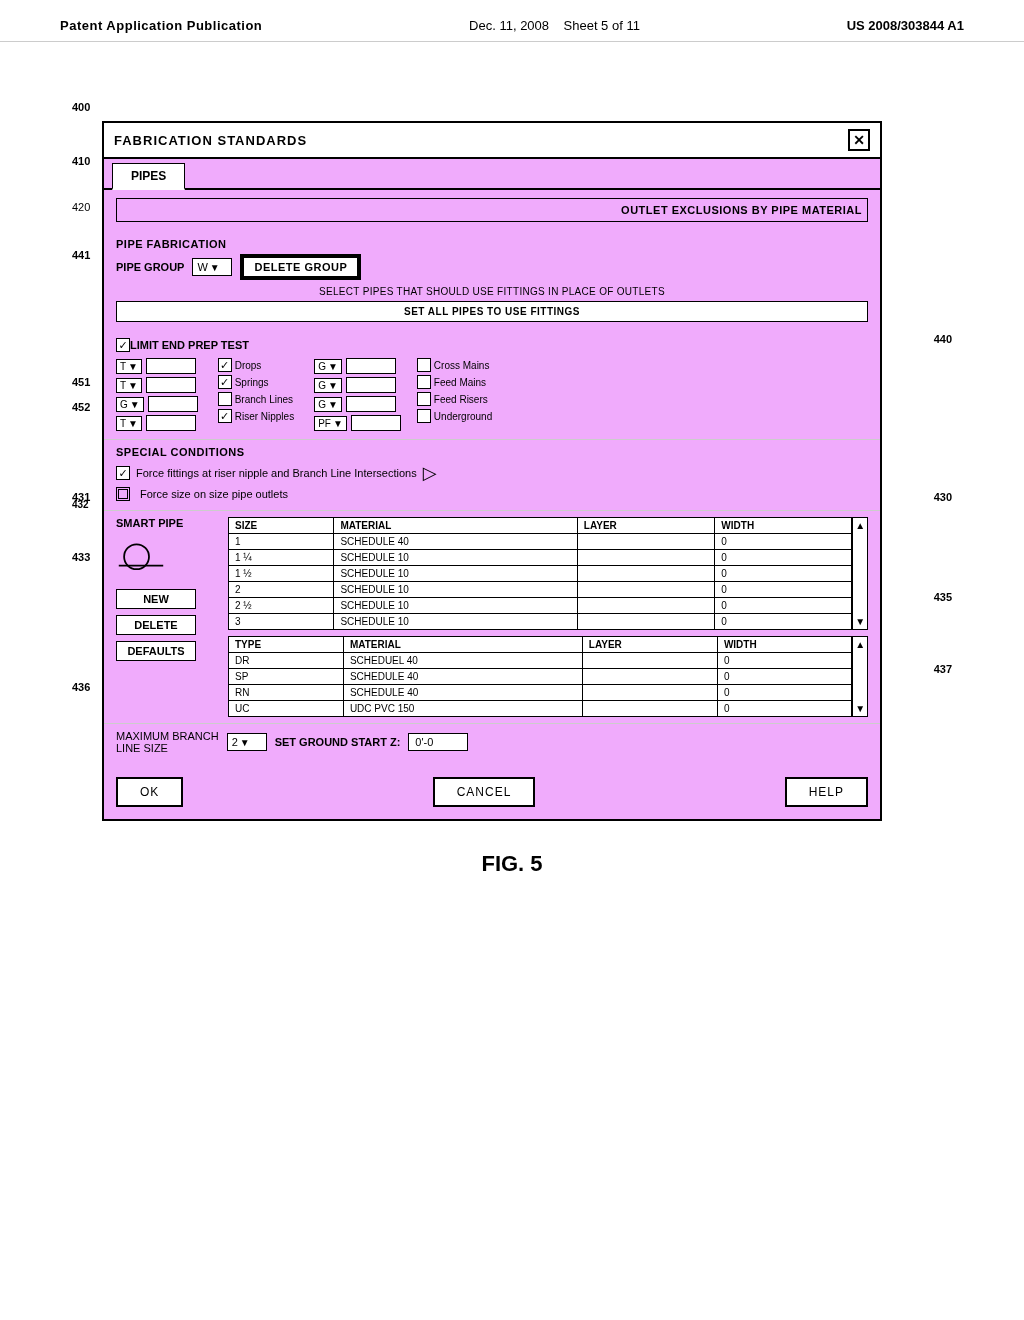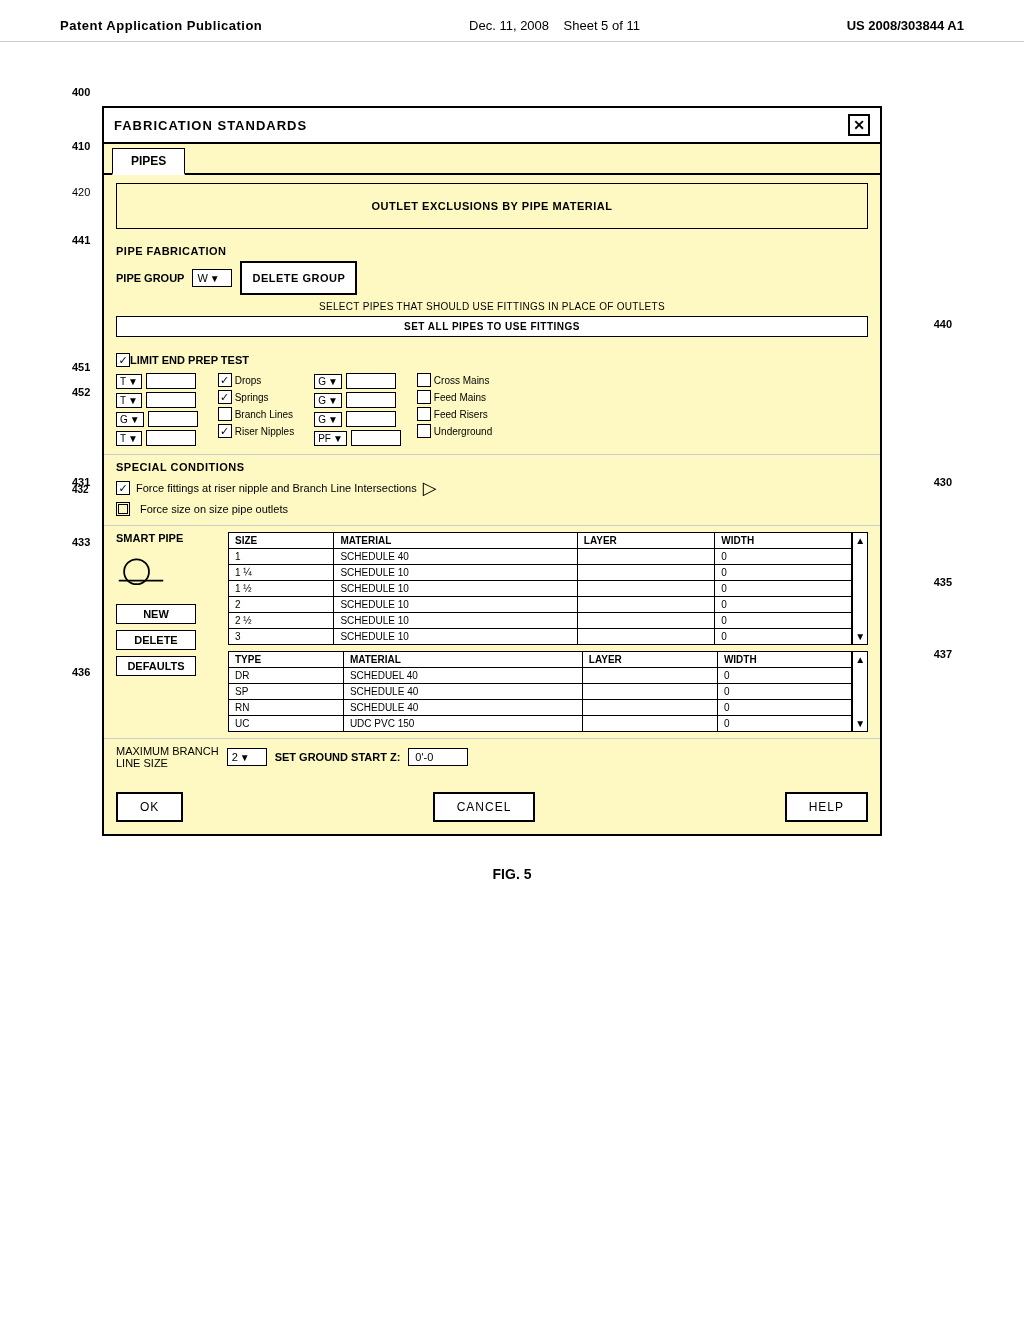--- a/index.html
+++ b/index.html
@@ -46,21 +46,21 @@
       padding: 40px 60px 20px 60px;
       display: flex;
       flex-direction: column;
       align-items: center;
     }
 
     
     .dialog {
       border: 2px solid #000;
       width: 780px;
-      background: #fef9c3;
+      background: #f0abfc;
       position: relative;
       margin-top: 20px;
     }
 
     .dialog-titlebar {
       background: #fff;
       border-bottom: 2px solid #000;
       display: flex;
       justify-content: space-between;
       align-items: center;
@@ -103,22 +103,22 @@
     }
     .tab.active {
       background: #fff;
       border-bottom: 2px solid #fff;
       margin-bottom: -2px;
     }
 
     
     .outlet-banner {
       border: 1px solid #000;
-      text-align: center;
-      padding: 16px;
+      text-align: right;
+      padding: 5px;
       font-size: 11px;
       font-weight: bold;
       letter-spacing: 0.5px;
       margin: 4px 0;
     }
 
     
     .pipe-fab-section {
       padding: 8px 12px;
     }
@@ -147,22 +147,22 @@
       align-items: center;
       gap: 2px;
       min-width: 40px;
       background: #fff;
       cursor: pointer;
     }
     .dropdown-arrow {
       font-size: 10px;
     }
     .delete-group-btn {
-      border: 2px solid #000000;
-      padding: 9px 10px;
+      border: 4px solid #000000;
+      padding: 3px 10px;
       font-size: 11px;
       font-weight: bold;
       background: #fff;
       cursor: pointer;
       letter-spacing: 0.5px;
     }
 
     .select-pipes-text {
       font-size: 10px;
       font-weight: normal;
@@ -404,21 +404,21 @@
       font-size: 12px;
       font-weight: normal;
       background: #fff;
       cursor: pointer;
       letter-spacing: 1px;
     }
 
     
     .fig-caption {
       text-align: left;
-      font-size: 14px;
+      font-size: 22px;
       font-weight: bold;
       margin-top: 30px;
     }
   </style>
 </head>
 <body>
 
 <div class="page">
 
   <div class="header">
@@ -426,21 +426,21 @@
     <div class="header-center">
       <span>Dec. 11, 2008</span>
       &nbsp;&nbsp;
       <span>Sheet 5 of 11</span>
     </div>
     <div class="header-right">US 2008/303844 A1</div>
   </div>
 
   <div class="main-content">
 
-    <div style="position: relative; width: 820px; margin-top: 4px;">
+    <div style="position: relative; width: 820px; margin-top: 19px;">
 
       <div style="position: absolute; left: -30px; top: 0px; font-size: 11px; font-weight: bold;">400</div>
       <div style="position: absolute; left: -30px; top: 54px; font-size: 11px; font-weight: bold;">410</div>
       <div style="position: absolute; left: -30px; top: 100px; font-size: 11px; font-weight: normal;">420</div>
       <div style="position: absolute; left: -30px; top: 148px; font-size: 11px; font-weight: bold;">441</div>
       <div style="position: absolute; right: -30px; top: 232px; font-size: 11px; font-weight: bold;">440</div>
       <div style="position: absolute; left: -30px; top: 275px; font-size: 11px; font-weight: bold;">451</div>
       <div style="position: absolute; left: -30px; top: 300px; font-size: 11px; font-weight: bold;">452</div>
       <div style="position: absolute; left: -30px; top: 390px; font-size: 11px; font-weight: bold;">431</div>
       <div style="position: absolute; left: -30px; top: 398px; font-size: 10px; font-weight: bold;">432</div>

